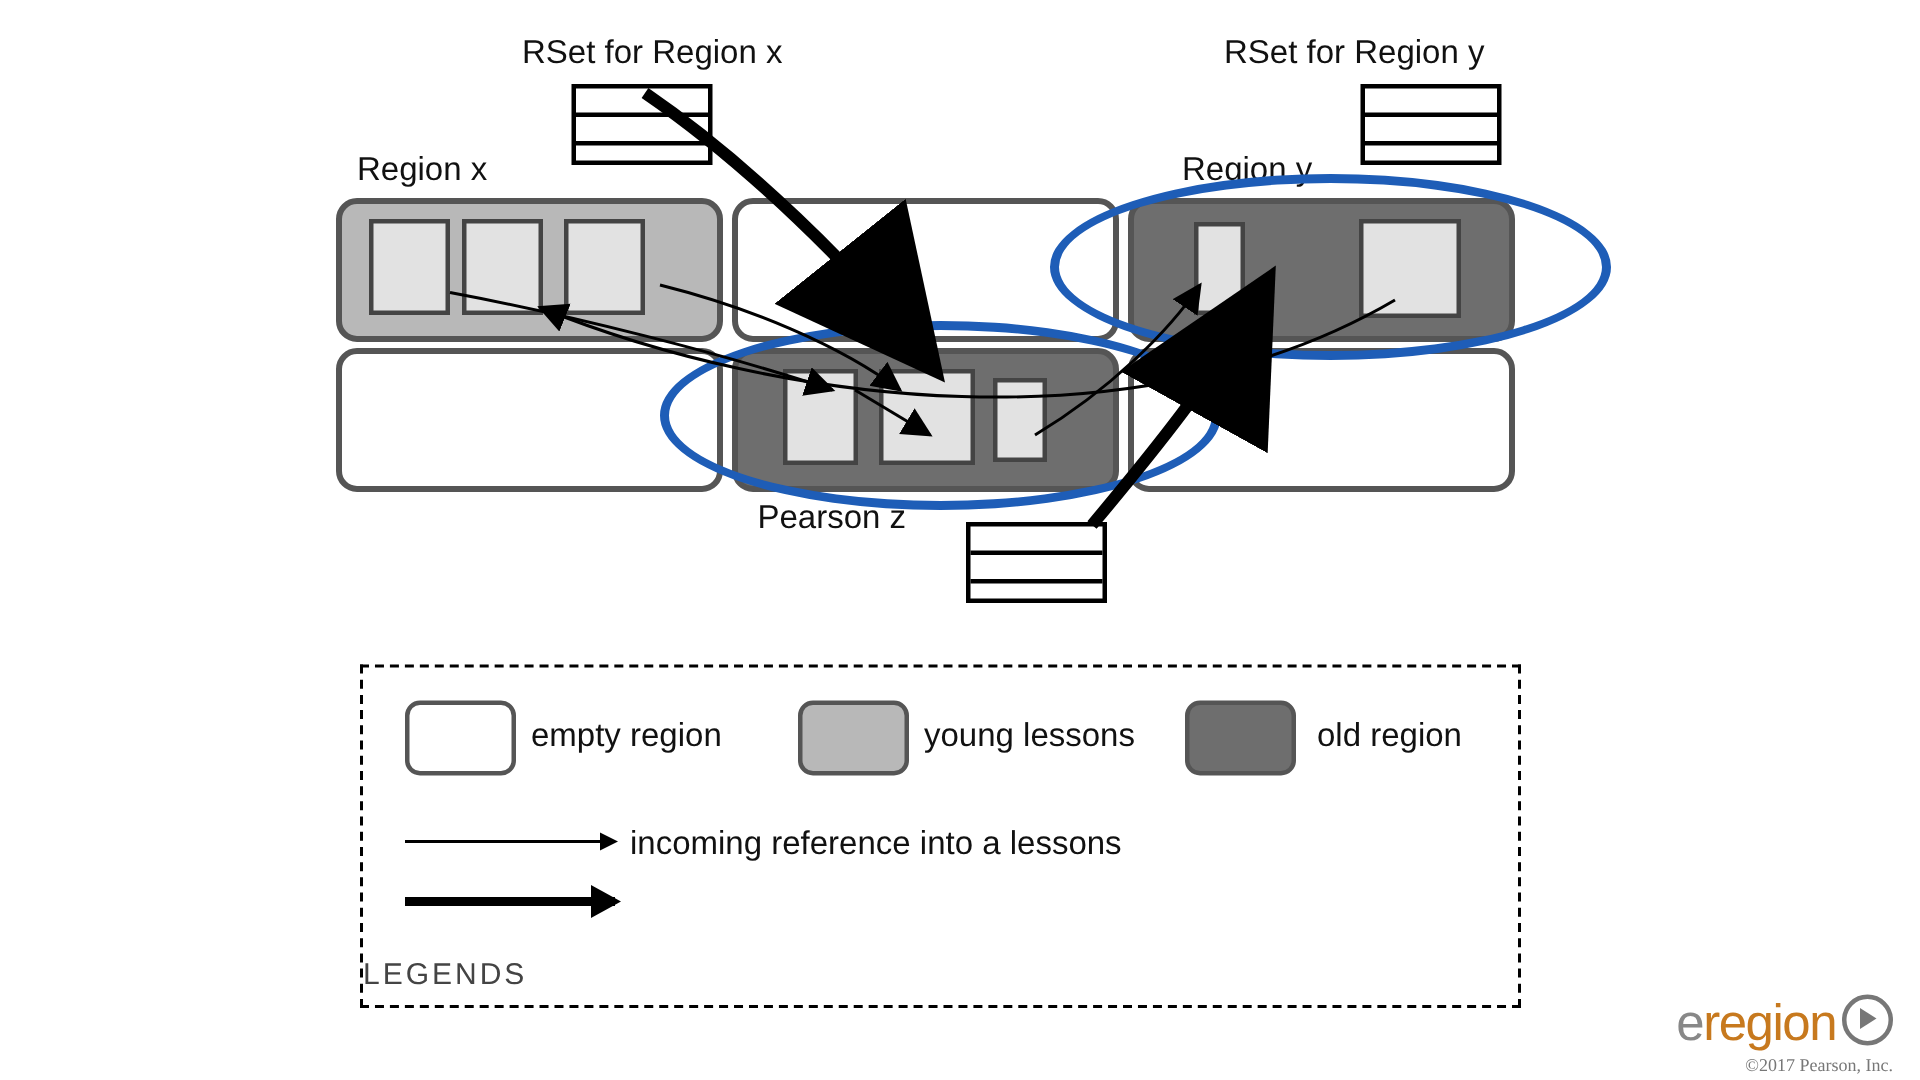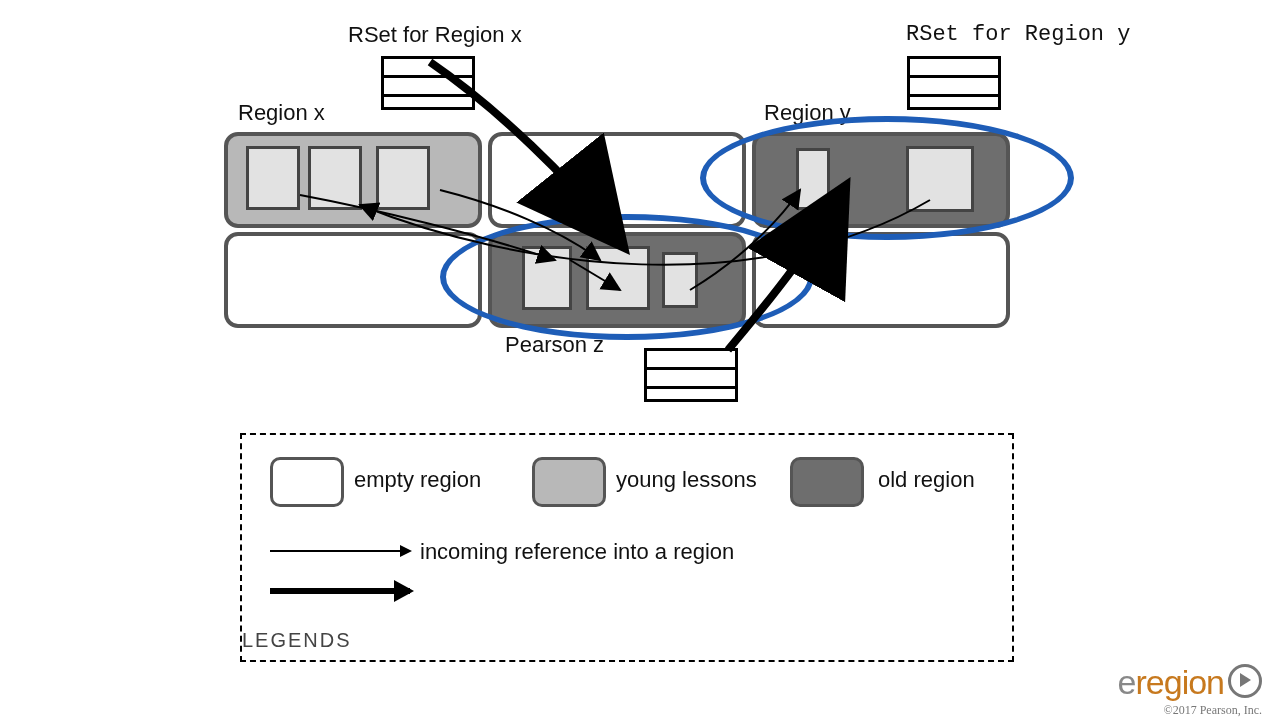--- a/index.html
+++ b/index.html
@@ -6,21 +6,21 @@
   .stage{position:relative;width:1280px;height:720px;overflow:hidden;}
   .lbl{position:absolute;font-size:22px;}
   .rset{position:absolute;width:88px;height:48px;border:3px solid #000;background:#fff;}
   .rset-row{height:33.33%;border-bottom:3px solid #000;}
   .rset-row:last-child{border-bottom:none;}
   .region{position:absolute;width:250px;height:88px;border:4px solid #555;border-radius:14px;background:#fff;}
   .region.young{background:#b8b8b8;}
   .region.old{background:#6e6e6e;}
   .obj{position:absolute;background:#e2e2e2;border:3px solid #444;}
   .hi{position:absolute;border:6px solid #1e5db7;border-radius:50%;}
-  .legend{position:absolute;left:240px;top:433px;width:770px;height:225px;border:2px dashed #000;}
+  .legend{position:absolute;left:240px;top:443px;width:770px;height:225px;border:2px dashed #000;}
   .legend .swatch{position:absolute;width:68px;height:44px;border:3px solid #555;border-radius:10px;}
   .legend .sw-empty{left:28px;top:22px;background:#fff;}
   .legend .sw-young{left:290px;top:22px;background:#b8b8b8;}
   .legend .sw-old  {left:548px;top:22px;background:#6e6e6e;}
   .legend .t{position:absolute;font-size:22px;}
   .legend .arrow-thin{position:absolute;left:28px;top:115px;width:140px;height:2px;background:#000;}
   .legend .arrow-thin::after{content:"";position:absolute;right:-2px;top:-5px;border-left:12px solid #000;border-top:6px solid transparent;border-bottom:6px solid transparent;}
   .legend .arrow-thick{position:absolute;left:28px;top:153px;width:140px;height:6px;background:#000;}
   .legend .arrow-thick::after{content:"";position:absolute;right:-4px;top:-8px;border-left:20px solid #000;border-top:11px solid transparent;border-bottom:11px solid transparent;}
   .legend .cap{position:absolute;left:0;right:0;bottom:8px;font-size:20px;font-weight:normal;letter-spacing:2px;color:#444;}
@@ -29,35 +29,35 @@
   .brand .play::after{content:"";position:absolute;left:9px;top:6px;border-left:11px solid #777;border-top:7px solid transparent;border-bottom:7px solid transparent;}
   .copy{position:absolute;right:18px;bottom:2px;font-size:12px;color:#777;font-family:Liberation Serif, serif;}
   svg.arrows{position:absolute;left:0;top:0;width:1280px;height:720px;pointer-events:none;}
 </style>
 </head>
 <body>
 
 <div class="stage">
 
   <div class="lbl" style="left:348px;top:22px;">RSet for Region x</div>
-  <div class="lbl" style="left:906px;top:22px;font-family:Liberation Mono, monospace;">RSet for Region y</div>
+  <div class="lbl" style="left:816px;top:22px;">RSet for Region y</div>
 
   <div class="rset" style="left:381px;top:56px;">
     <div class="rset-row"></div>
       <div class="rset-row"></div>
       <div class="rset-row"></div>
   </div>
   <div class="rset" style="left:907px;top:56px;">
     <div class="rset-row"></div>
       <div class="rset-row"></div>
       <div class="rset-row"></div>
   </div>
 
   <div class="lbl" style="left:238px;top:100px;">Region x</div>
-  <div class="lbl" style="left:764px;top:100px;">Region y</div>
+  <div class="lbl" style="left:788px;top:100px;">Region y</div>
 
   <div class="region young" style="left:224px;top:132px;">
     <div class="obj" style="left:18px;top:10px;width:48px;height:58px;"></div>
     <div class="obj" style="left:80px;top:10px;width:48px;height:58px;"></div>
     <div class="obj" style="left:148px;top:10px;width:48px;height:58px;"></div>
   </div>
   <div class="region" style="left:488px;top:132px;"></div>
   <div class="region old" style="left:752px;top:132px;">
     <div class="obj" style="left:40px;top:12px;width:28px;height:56px;"></div>
     <div class="obj" style="left:150px;top:10px;width:62px;height:60px;"></div>
@@ -108,21 +108,21 @@
 
   <div class="legend">
     <div class="swatch sw-empty"></div>
     <div class="t" style="left:112px;top:32px;">empty region</div>
     <div class="swatch sw-young"></div>
     <div class="t" style="left:374px;top:32px;">young lessons</div>
     <div class="swatch sw-old"></div>
     <div class="t" style="left:636px;top:32px;">old region</div>
 
     <div class="arrow-thin"></div>
-    <div class="t" style="left:178px;top:104px;">incoming reference into a region</div>
+    <div class="t" style="left:178px;top:104px;">incoming reference into a lessons</div>
 
     <div class="arrow-thick"></div>
 
     <div class="cap">LEGENDS</div>
   </div>
 
   <div class="brand">
     <span style="color:#888;">e</span><span>region</span><span class="play"></span>
   </div>
   <div class="copy">©2017 Pearson, Inc.</div>

